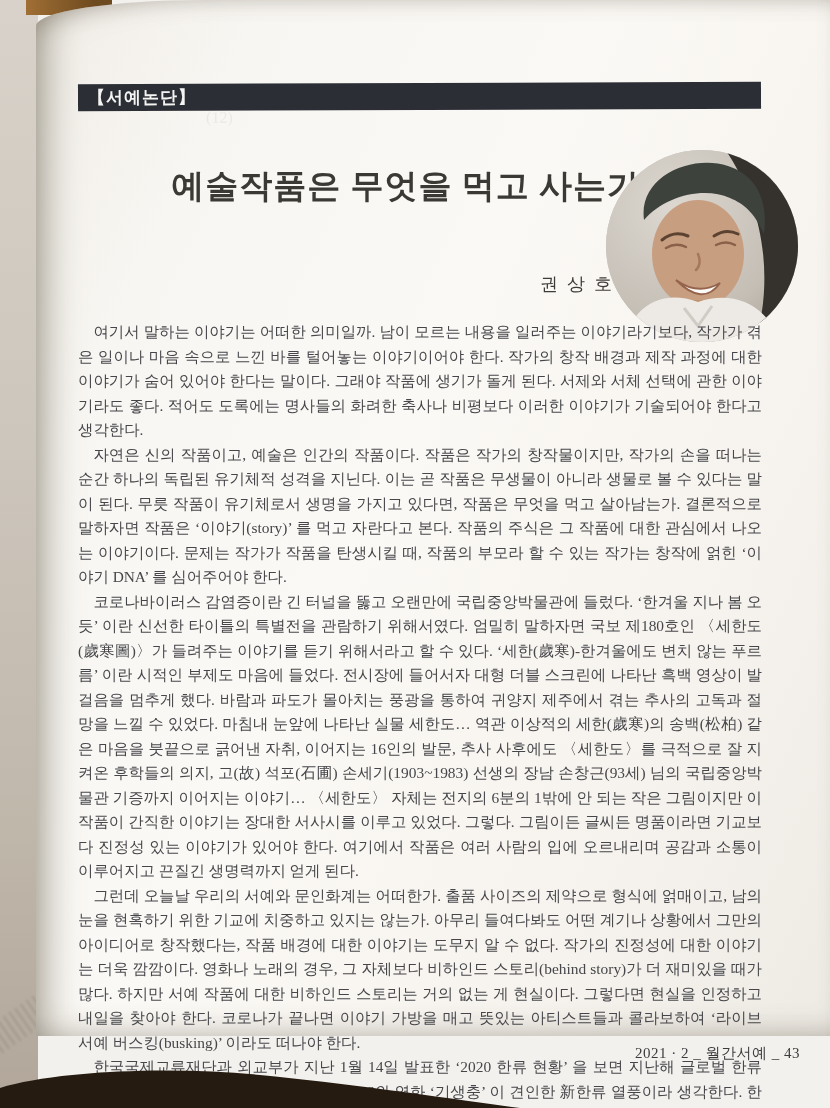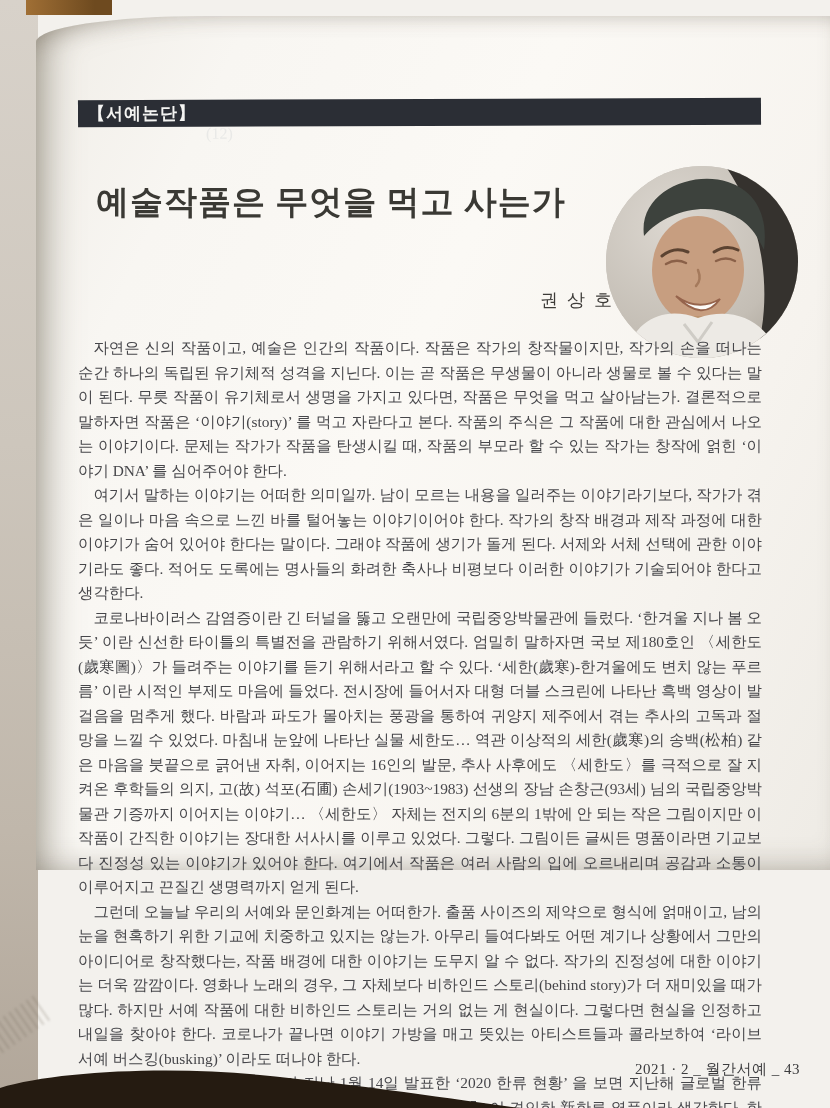--- a/index.html
+++ b/index.html
@@ -18,21 +18,21 @@
     position:absolute; left:2px; top:990px; width:30px; height:70px;
     transform:rotate(55deg);
     background:repeating-linear-gradient(0deg, rgba(110,100,86,0.45) 0 2px, transparent 2px 7px);
     filter:blur(1.2px); opacity:.55;
   }
   .wood-top {
     position:absolute; left:26px; top:0; width:86px; height:15px;
     background:linear-gradient(90deg,#a06f35,#6e4a1f 80%);
   }
   .page {
-    position:absolute; left:36px; top:16px; width:794px; height:854px;
+    position:absolute; left:36px; top:0; width:794px; height:1036px;
     background:linear-gradient(115deg,#f0ede7 0%,#f8f6f2 18%,#fbf9f5 45%,#f6f3ee 76%,#eeebe5 100%);
     border-top-left-radius:170px 26px;
     box-shadow:
       inset 30px 0 36px -22px rgba(95,85,68,0.55),
       inset 0 -20px 30px -18px rgba(82,72,56,0.30),
       inset 0 16px 20px -16px rgba(120,110,95,0.30);
   }
   .dark-corner { position:absolute; left:0; bottom:0; width:520px; height:52px; }
   
   .section-bar {
@@ -42,21 +42,21 @@
     transform:rotate(-0.2deg);
   }
   .section-label {
     font-family:"Liberation Sans", sans-serif; font-weight:700;
     font-size:17px; letter-spacing:1px;
   }
   .issue-number { font-size:16px; color:#e9e9e7;margin-top:40px; }
   
   .article-title {
     position:absolute; left:96px; top:164px; width:545px;
-    text-align:left; font-size:33px; color:#3a3934; letter-spacing:1px;
+    text-align:right; font-size:33px; color:#3a3934; letter-spacing:1px;
     white-space:nowrap;
   }
   .author-photo {
     position:absolute; left:606px; top:150px; width:192px; height:192px;
     border-radius:50%; overflow:hidden; background:#cac4bd;
   }
   .author-name {
     position:absolute; left:540px; top:272px;
     font-size:18px; letter-spacing:9px; color:#3d3b38;
   }
@@ -112,22 +112,22 @@
         <path d="M70,130 q22,16 44,3 q-17,24 -44,-3 Z" fill="#fcfbf8" stroke="#96644c" stroke-width="2"></path>
         <rect x="76" y="150" width="32" height="18" fill="#bd946f"></rect>
         <path d="M16,196 C28,152 58,140 92,152 C128,140 162,154 176,196 Z" fill="#edeae5"></path>
         <path d="M78,158 L92,176 L106,156" stroke="#cfccc6" stroke-width="3" fill="none"></path>
       </svg>
     </div>
 
     <div class="author-name" style="left:504px;text-align:right;">권상호</div>
 
     <div class="article-body" style="left:42px;">
+      <p>여기서 말하는 이야기는 어떠한 의미일까. 남이 모르는 내용을 일러주는 이야기라기보다, 작가가 겪은 일이나 마음 속으로 느낀 바를 털어놓는 이야기이어야 한다. 작가의 창작 배경과 제작 과정에 대한 이야기가 숨어 있어야 한다는 말이다. 그래야 작품에 생기가 돌게 된다. 서제와 서체 선택에 관한 이야기라도 좋다. 적어도 도록에는 명사들의 화려한 축사나 비평보다 이러한 이야기가 기술되어야 한다고 생각한다.</p>
       <p>자연은 신의 작품이고, 예술은 인간의 작품이다. 작품은 작가의 창작물이지만, 작가의 손을 떠나는 순간 하나의 독립된 유기체적 성격을 지닌다. 이는 곧 작품은 무생물이 아니라 생물로 볼 수 있다는 말이 된다. 무릇 작품이 유기체로서 생명을 가지고 있다면, 작품은 무엇을 먹고 살아남는가. 결론적으로 말하자면 작품은 ‘이야기(story)’ 를 먹고 자란다고 본다. 작품의 주식은 그 작품에 대한 관심에서 나오는 이야기이다. 문제는 작가가 작품을 탄생시킬 때, 작품의 부모라 할 수 있는 작가는 창작에 얽힌 ‘이야기 DNA’ 를 심어주어야 한다.</p>
-      <p>여기서 말하는 이야기는 어떠한 의미일까. 남이 모르는 내용을 일러주는 이야기라기보다, 작가가 겪은 일이나 마음 속으로 느낀 바를 털어놓는 이야기이어야 한다. 작가의 창작 배경과 제작 과정에 대한 이야기가 숨어 있어야 한다는 말이다. 그래야 작품에 생기가 돌게 된다. 서제와 서체 선택에 관한 이야기라도 좋다. 적어도 도록에는 명사들의 화려한 축사나 비평보다 이러한 이야기가 기술되어야 한다고 생각한다.</p>
       <p>코로나바이러스 감염증이란 긴 터널을 뚫고 오랜만에 국립중앙박물관에 들렀다. ‘한겨울 지나 봄 오듯’ 이란 신선한 타이틀의 특별전을 관람하기 위해서였다. 엄밀히 말하자면 국보 제180호인 〈세한도(歲寒圖)〉가 들려주는 이야기를 듣기 위해서라고 할 수 있다. ‘세한(歲寒)-한겨울에도 변치 않는 푸르름’ 이란 시적인 부제도 마음에 들었다. 전시장에 들어서자 대형 더블 스크린에 나타난 흑백 영상이 발걸음을 멈추게 했다. 바람과 파도가 몰아치는 풍광을 통하여 귀양지 제주에서 겪는 추사의 고독과 절망을 느낄 수 있었다. 마침내 눈앞에 나타난 실물 세한도… 역관 이상적의 세한(歲寒)의 송백(松柏) 같은 마음을 붓끝으로 긁어낸 자취, 이어지는 16인의 발문, 추사 사후에도 〈세한도〉를 극적으로 잘 지켜온 후학들의 의지, 고(故) 석포(石圃) 손세기(1903~1983) 선생의 장남 손창근(93세) 님의 국립중앙박물관 기증까지 이어지는 이야기… 〈세한도〉 자체는 전지의 6분의 1밖에 안 되는 작은 그림이지만 이 작품이 간직한 이야기는 장대한 서사시를 이루고 있었다. 그렇다. 그림이든 글씨든 명품이라면 기교보다 진정성 있는 이야기가 있어야 한다. 여기에서 작품은 여러 사람의 입에 오르내리며 공감과 소통이 이루어지고 끈질긴 생명력까지 얻게 된다.</p>
       <p>그런데 오늘날 우리의 서예와 문인화계는 어떠한가. 출품 사이즈의 제약으로 형식에 얽매이고, 남의 눈을 현혹하기 위한 기교에 치중하고 있지는 않는가. 아무리 들여다봐도 어떤 계기나 상황에서 그만의 아이디어로 창작했다는, 작품 배경에 대한 이야기는 도무지 알 수 없다. 작가의 진정성에 대한 이야기는 더욱 깜깜이다. 영화나 노래의 경우, 그 자체보다 비하인드 스토리(behind story)가 더 재미있을 때가 많다. 하지만 서예 작품에 대한 비하인드 스토리는 거의 없는 게 현실이다. 그렇다면 현실을 인정하고 내일을 찾아야 한다. 코로나가 끝나면 이야기 가방을 매고 뜻있는 아티스트들과 콜라보하여 ‘라이브 서예 버스킹(busking)’ 이라도 떠나야 한다.</p>
       <p>한국국제교류재단과 외교부가 지난 1월 14일 발표한 ‘2020 한류 현황’ 을 보면 지난해 글로벌 한류 팬이 사상 처음으로 1억 명을 넘어섰다. BTS와 영화 ‘기생충’ 이 견인한 新한류 열풍이라 생각한다. 한식, 한글, 다음은 ‘한서(韓書, KC, Korean Calligraphy)’ 이다. 한서의 정체성(identity)과 한서의 이야기에 대하여 진지하게 고민해야 할 시점이다.</p>
     </div>
 
     <div class="page-footer" style="right:30px;">2021 · 2 _ 월간서예 _ 43</div>
 
   </div>
 
   <svg class="dark-corner" width="520" height="52" viewBox="0 0 520 52" preserveAspectRatio="none">

